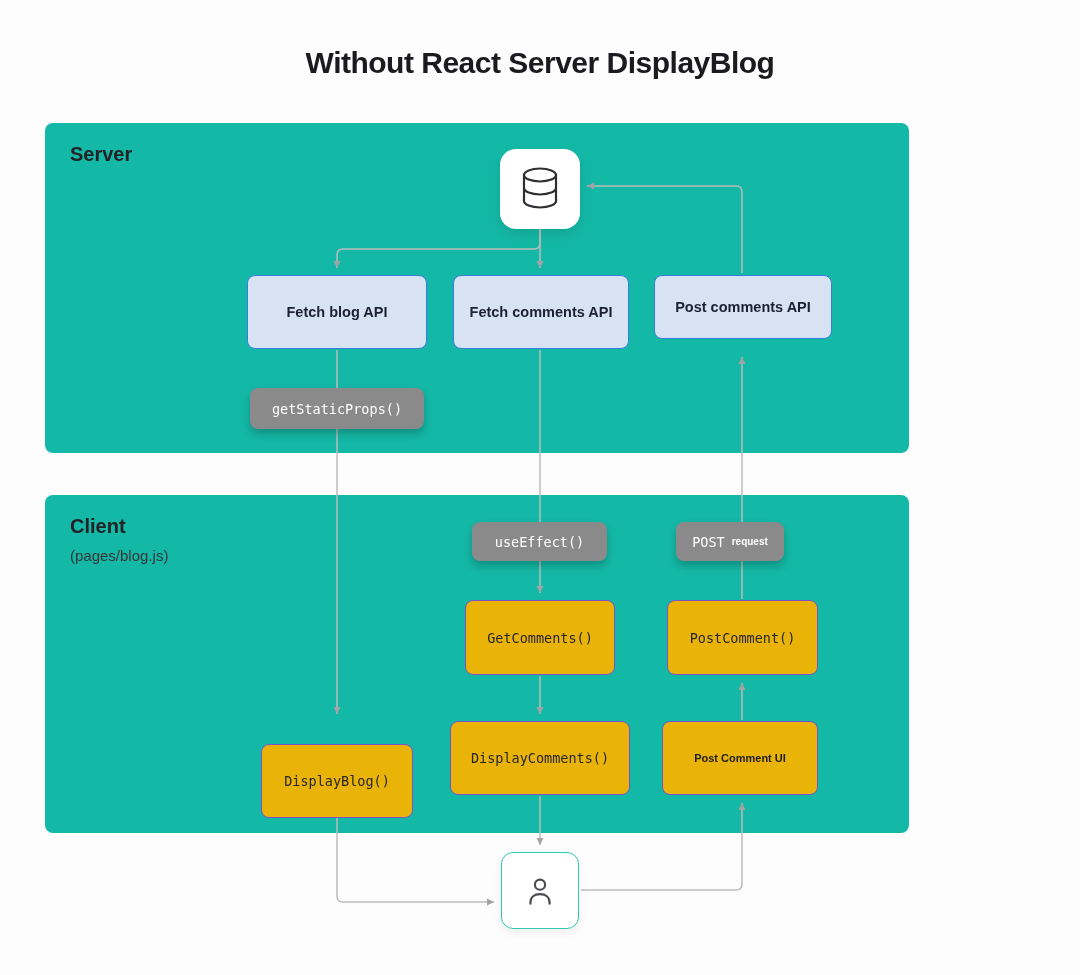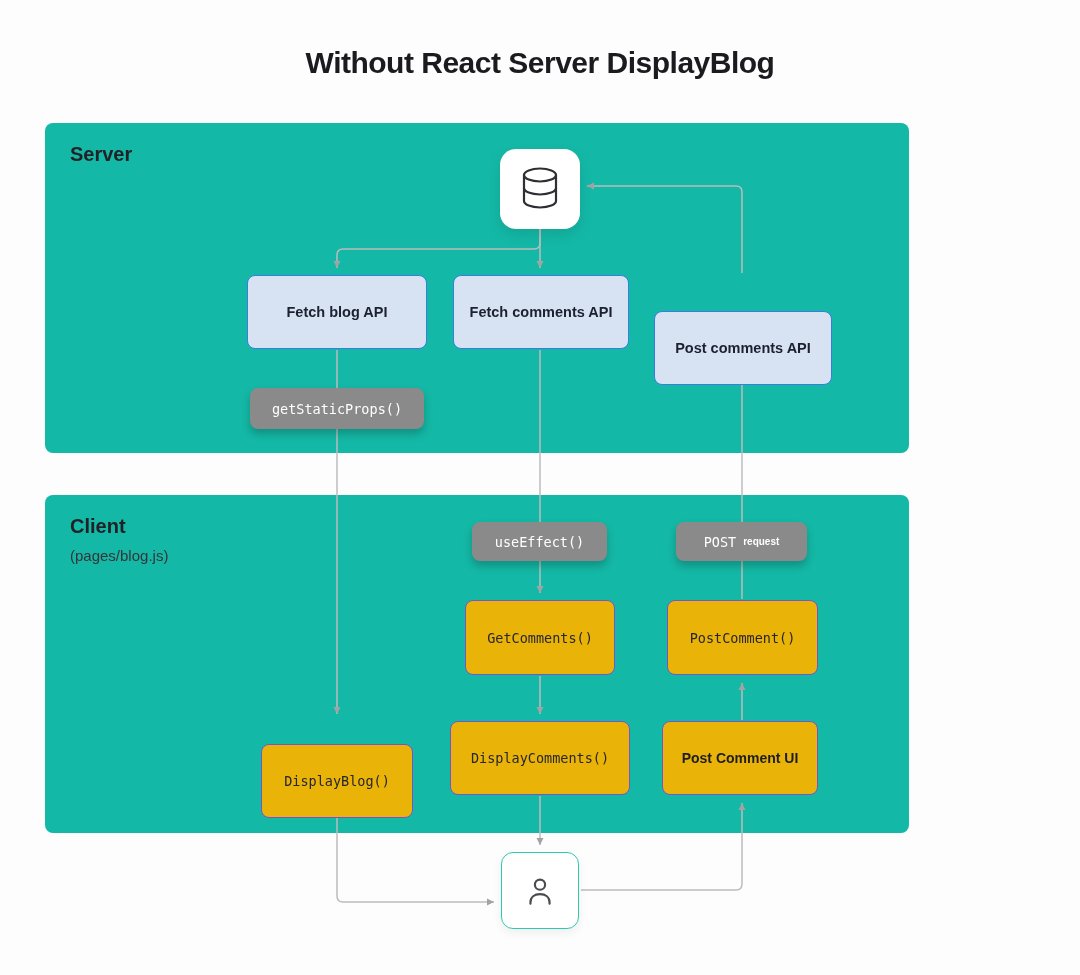--- a/index.html
+++ b/index.html
@@ -70,21 +70,21 @@
   }
   .node.purple {
     background: #eab308;
     border: 1.5px solid #7c52cc;
     font-family: "DejaVu Sans Mono", monospace;
     font-size: 13.5px;
     color: #26262e;
   }
   .node.purple.sans {
     font-family: "Liberation Sans", sans-serif;
-    font-size: 14px;
+    font-size: 11px;
     font-weight: 700;
     color: #1d1d24;
   }
   .pill {
     position: absolute;
     z-index: 2;
     display: flex;
     align-items: center;
     justify-content: center;
     gap: 7px;
@@ -158,27 +158,27 @@
       <g fill="none" stroke="#2f2f33" stroke-width="2.2" stroke-linecap="round">
         <ellipse cx="22" cy="10" rx="16" ry="6.5"></ellipse>
         <path d="M 6 10 L 6 36 A 16 6.5 0 0 0 38 36 L 38 10"></path>
         <path d="M 6 23 A 16 6.5 0 0 0 38 23"></path>
       </g>
     </svg>
   </div>
 
   <div class="node blue" style="left:247px; top:275px; width:180px; height:74px;">Fetch blog API</div>
   <div class="node blue" style="left:453px; top:275px; width:176px; height:74px;">Fetch comments API</div>
-  <div class="node blue" style="left:654px; top:275px; width:178px; height:74px;margin-top:36px;">Post comments API</div>
+  <div class="node blue" style="left:654px; top:275px; width:178px; height:64px;">Post comments API</div>
 
   <div class="pill" style="left:472px; top:522px; width:135px; height:39px;">useEffect()</div>
 
   <div class="pill" style="left:250px; top:388px; width:174px; height:41px;">getStaticProps()</div>
 
-  <div class="pill" style="left:676px; top:522px; width:131px; height:39px;">
+  <div class="pill" style="left:676px; top:522px; width:108px; height:39px;">
     <span>POST</span>
     <span class="req">request</span>
   </div>
 
   <div class="node purple" style="left:465px; top:600px; width:150px; height:75px;">GetComments()</div>
   <div class="node purple" style="left:667px; top:600px; width:151px; height:75px;">PostComment()</div>
   <div class="node purple" style="left:261px; top:721px; width:152px; height:74px;margin-top:23px;">DisplayBlog()</div>
   <div class="node purple" style="left:450px; top:721px; width:180px; height:74px;">DisplayComments()</div>
   <div class="node purple sans" style="left:662px; top:721px; width:156px; height:74px;">Post Comment UI</div>
 

